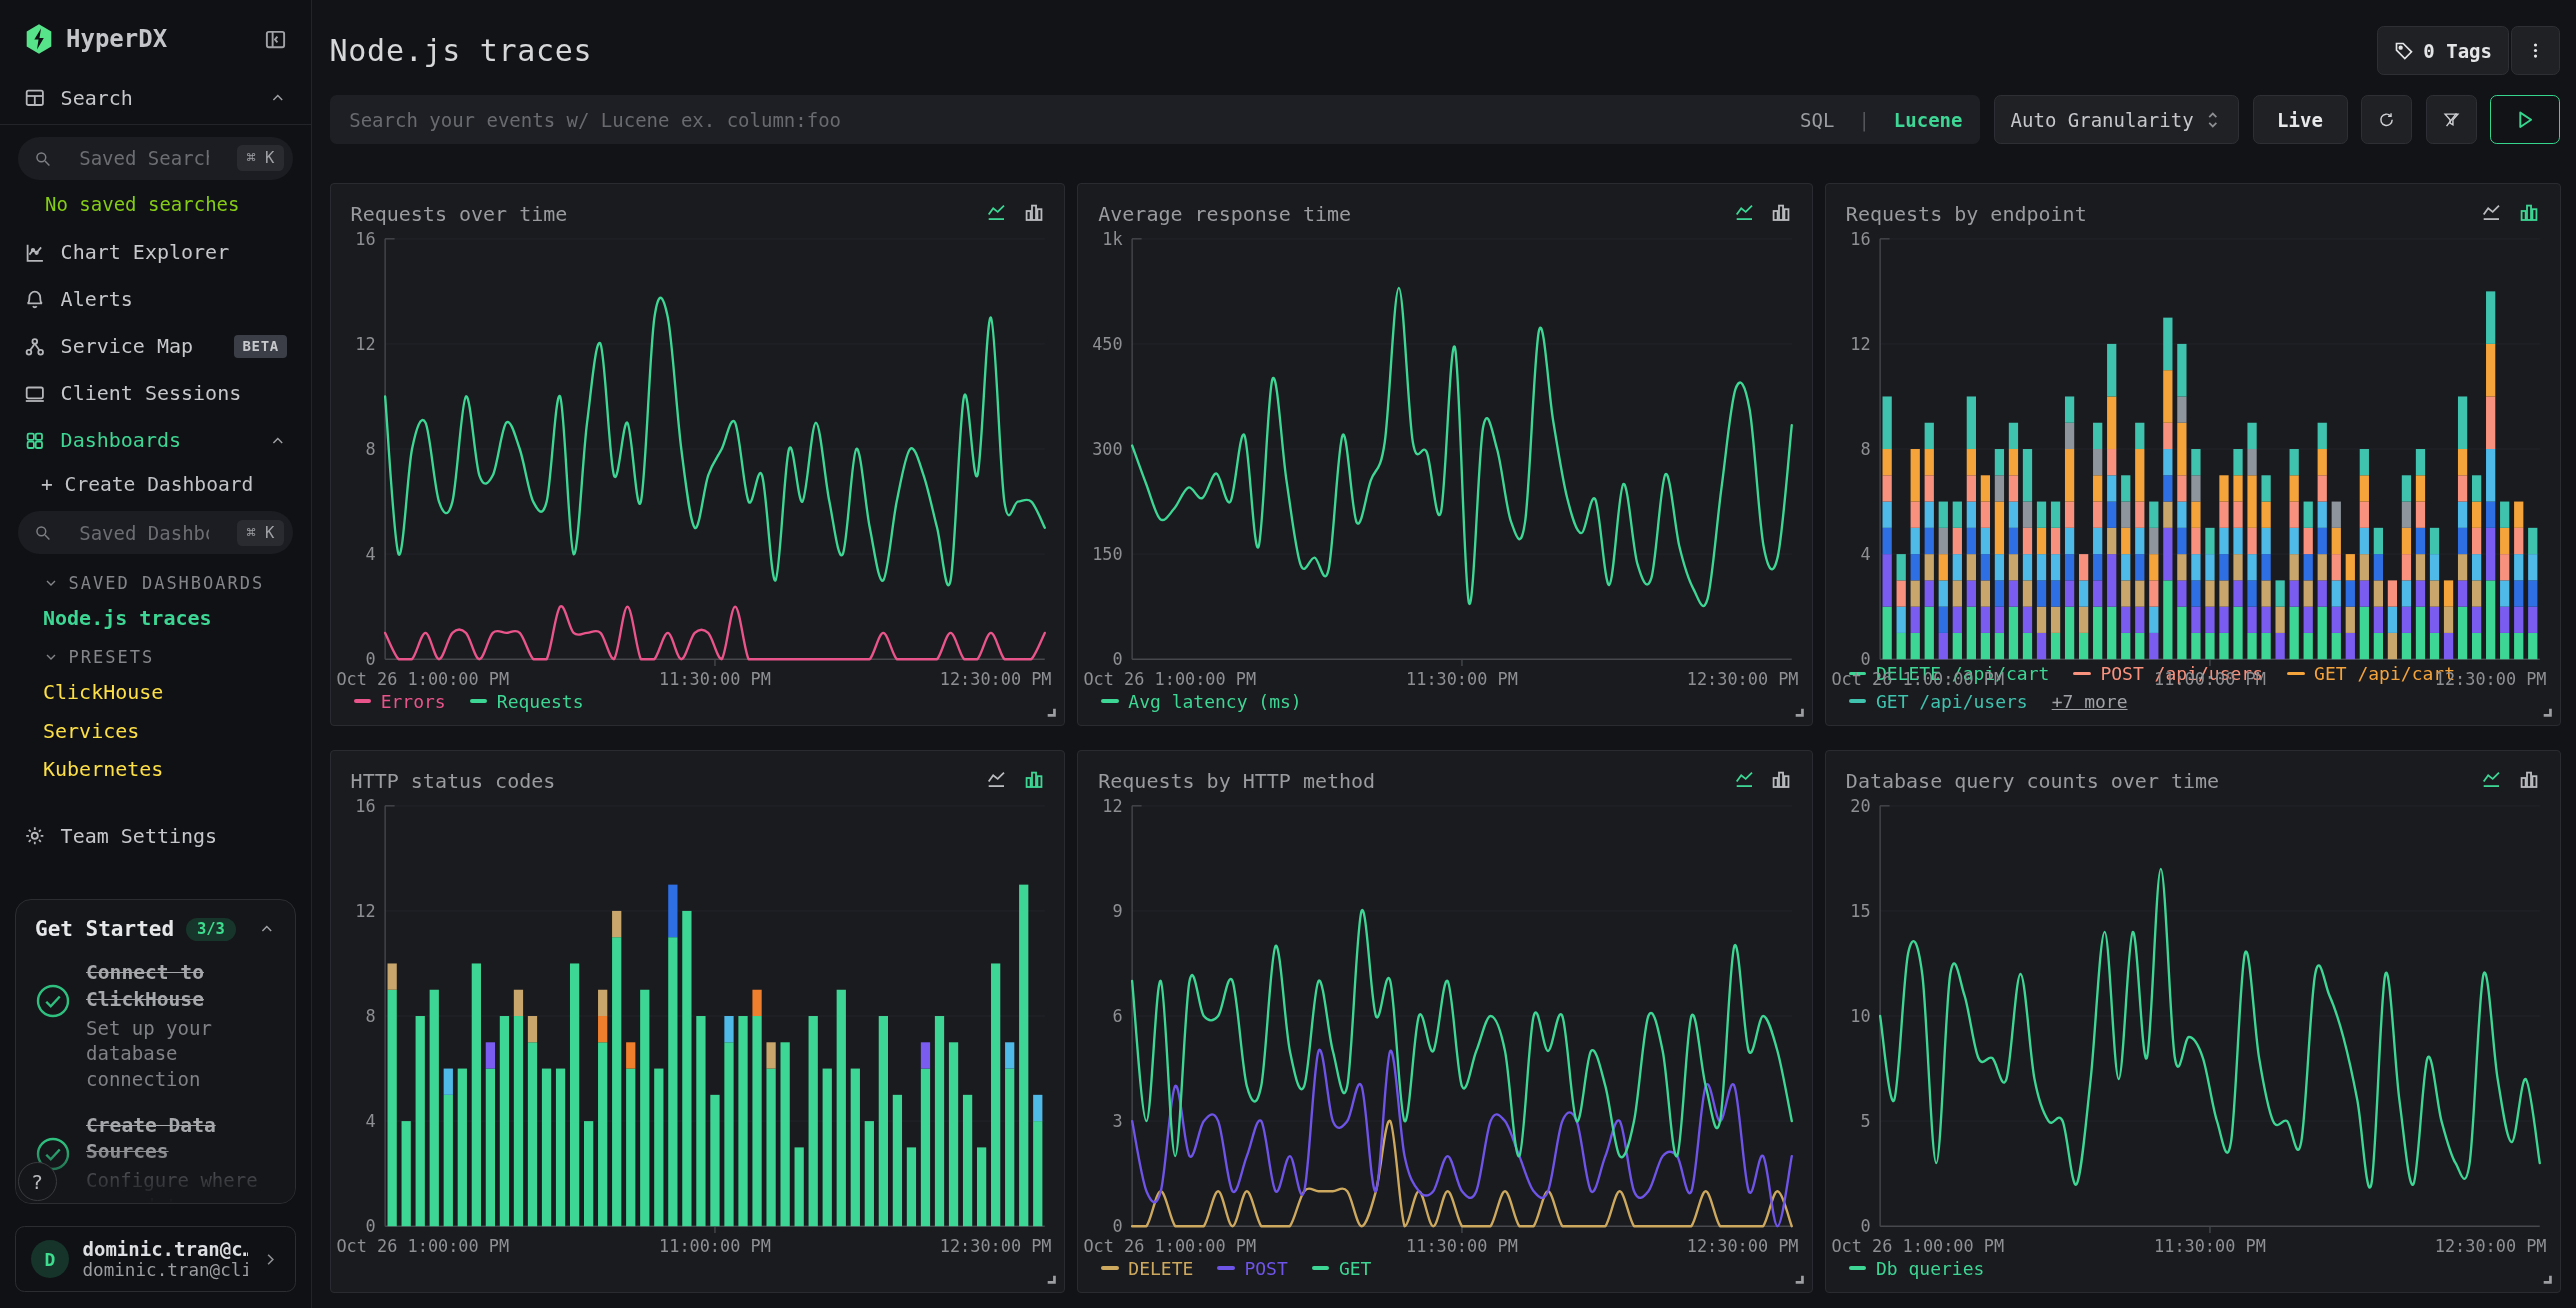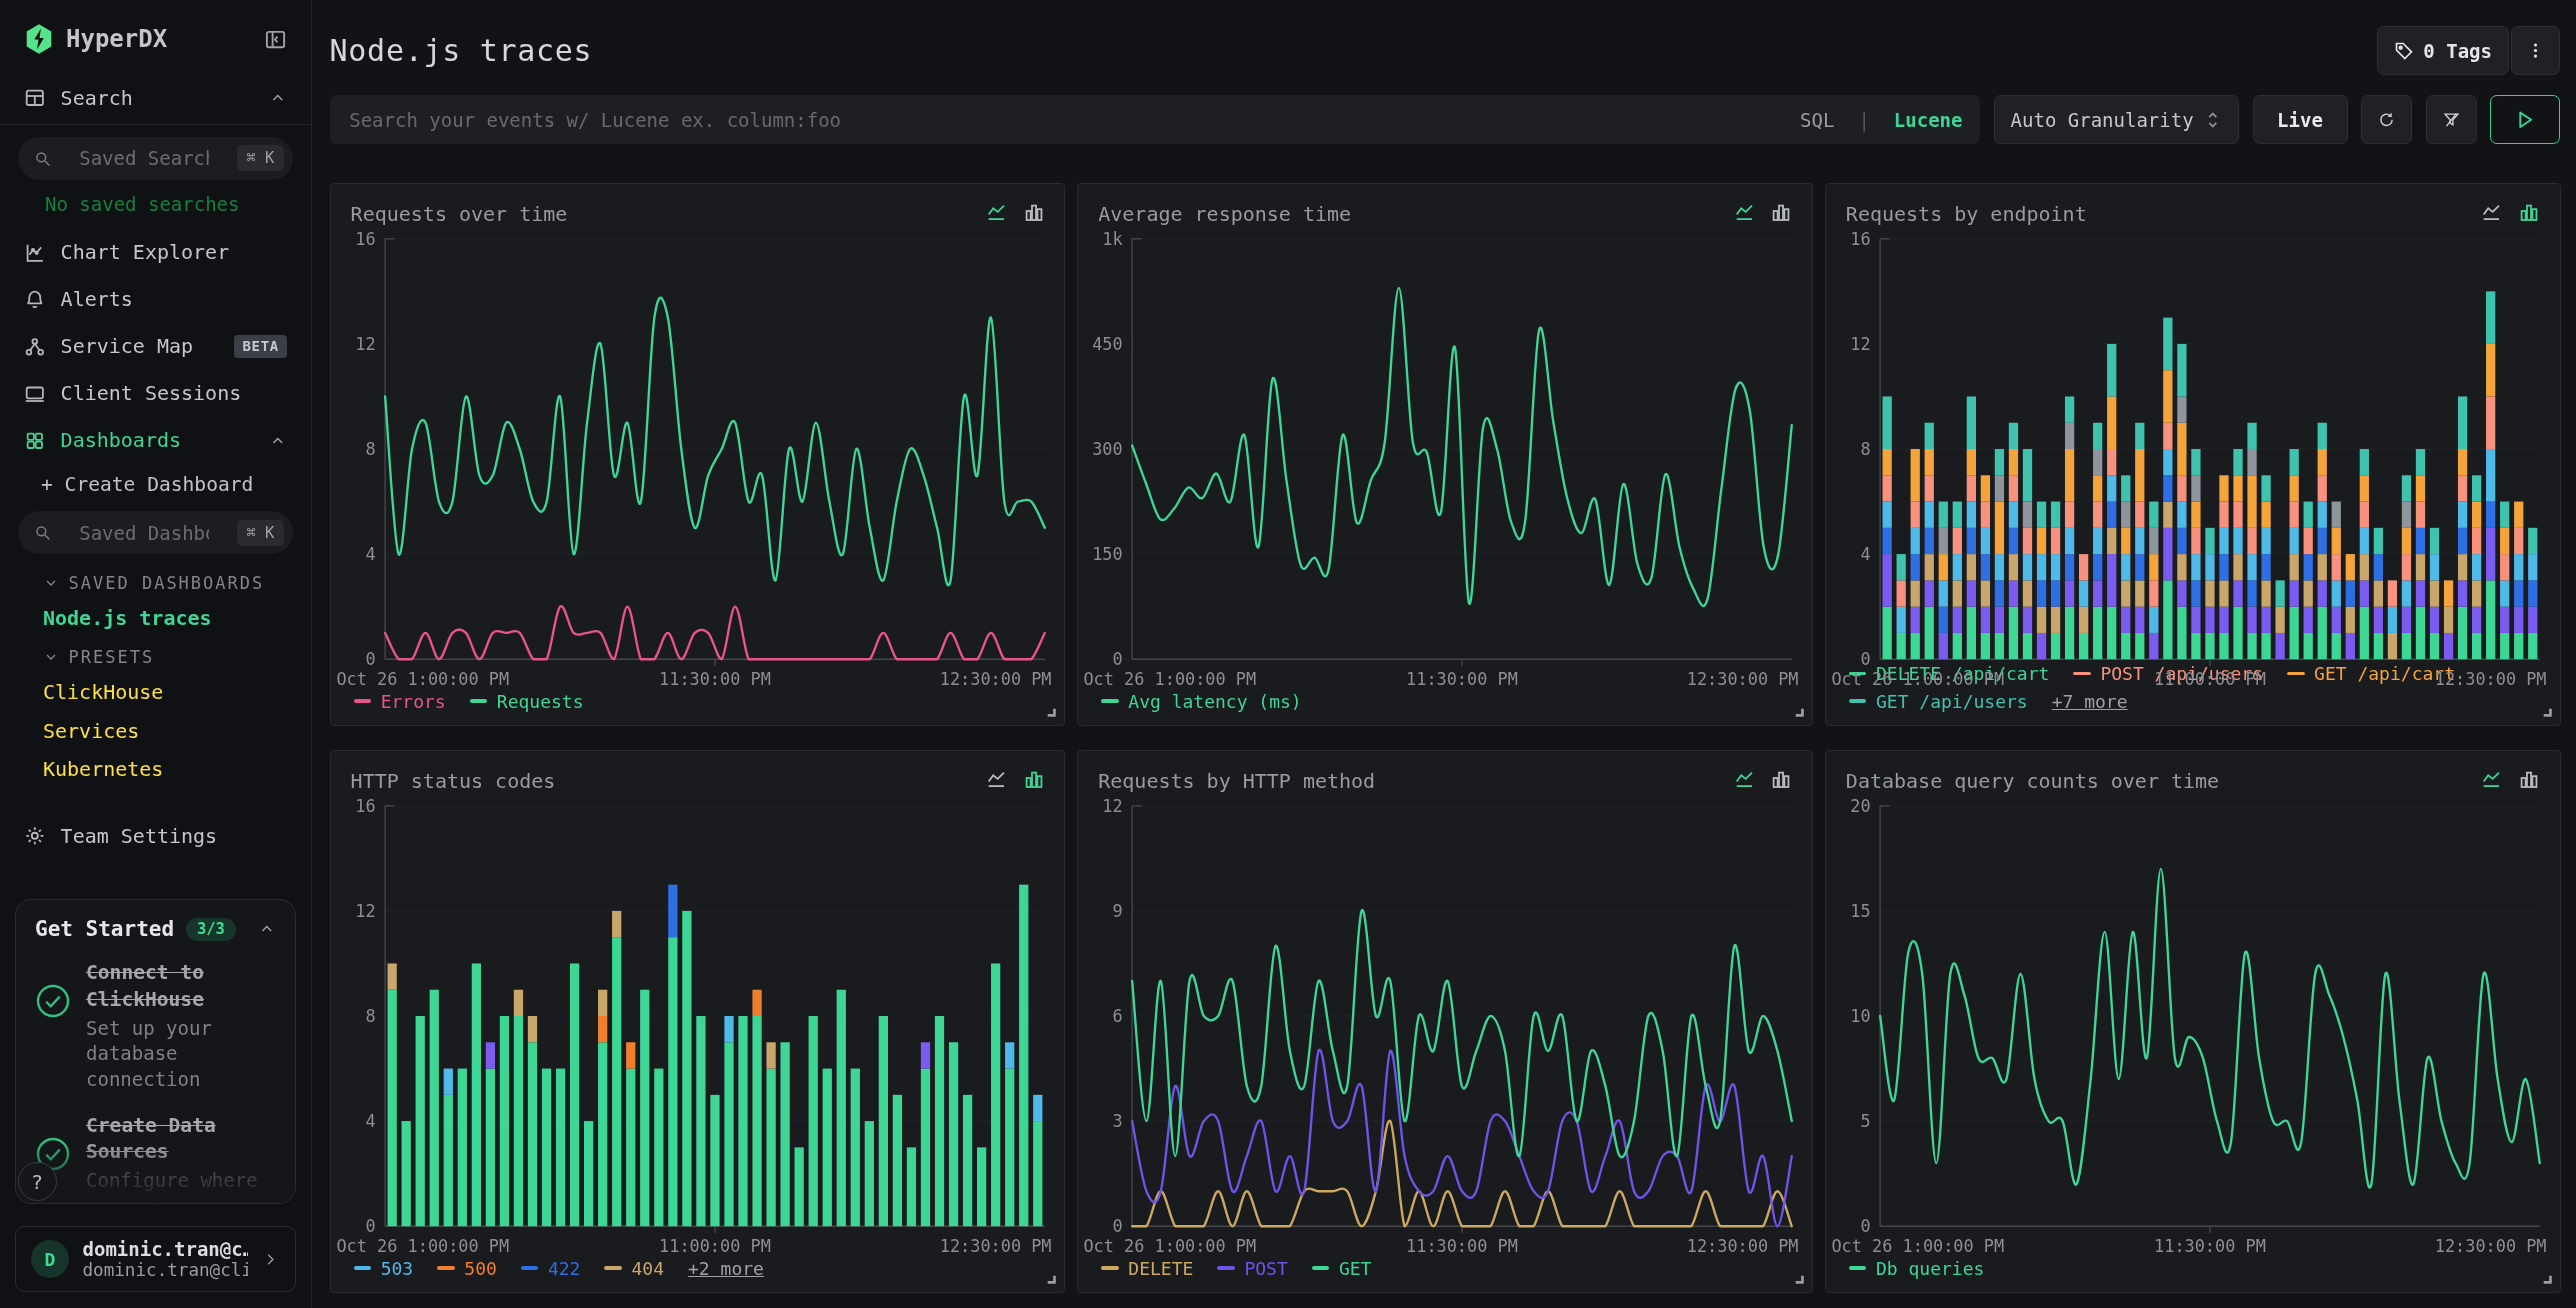--- a/index.html
+++ b/index.html
@@ -35,21 +35,21 @@
   .nav-item .nlabel{flex:1}
   .nav-item .chev{color:#9fa1a6}
   .nav-item.active{color:var(--green)}
   .nav-item.active .nicon{color:var(--green)}
   .sb-divider{border-top:1.4px solid var(--divider);margin:2.7px 0 6.8px 0}
   .pill-search{display:flex;align-items:center;gap:26px;background:var(--pill-bg);border-radius:675px;margin:5.4px 17.6px 9.5px 17.6px;height:43px;padding:0 9.5px 0 16px;cursor:text}
   .pill-search .mag{color:#7d7f84;flex:0 0 auto}
   .pill-search input{background:transparent;border:none;outline:none;color:var(--txt);font-family:inherit;font-size:19px;flex:1;min-width:0}
   .pill-search input::placeholder{color:var(--txt-faint)}
   .kbd{background:var(--kbd-bg);border-radius:5.4px;font-size:15.5px;color:#9fa1a6;padding:4px 9.5px;white-space:nowrap}
-  .empty-note{color:#15803d;font-size:19px;padding:4px 0 13.5px 45px}
+  .empty-note{color:#84cc16;font-size:19px;padding:4px 0 13.5px 45px}
   .beta{background:#3b3e46;color:#c7c9cd;font-size:14px;font-weight:bold;border-radius:4px;padding:3.4px 8px;letter-spacing:0.7px}
   .sub-row{padding:9.5px 24px 9.5px 41px;font-size:19.6px;color:#c2c3c7;cursor:pointer}
   .section-hdr{display:flex;align-items:center;gap:9.5px;padding:9.5px 24px 5.4px 43px;font-size:17px;color:#83858a;letter-spacing:2px;cursor:pointer}
   .section-hdr .chev{color:#83858a}
   .sb-item{padding:7.4px 24px 7.4px 43px;font-size:20px;color:#fde047;cursor:pointer}
   .sb-item.active{color:var(--green)}
   .spacer{flex:1}
   .gs-card{margin:12px 15px;border:1.4px solid #2b2d31;border-radius:16px;background:#15161a;padding:17.6px 19px 6.8px 19px;height:305px;overflow:hidden;position:relative}
   .gs-card::after{content:"";position:absolute;left:0;right:0;bottom:0;height:61px;background:linear-gradient(to bottom,rgba(21,22,26,0),#15161a)}
   .gs-title-row{display:flex;align-items:center;gap:12px;margin-bottom:19px}
@@ -892,39 +892,20 @@
                 <rect x="77.53021276595744" y="249.25" width="13.705531914893617" height="38.875" fill="#c9a66b"></rect>
                 <rect x="264.423829787234" y="288.125" width="13.705531914893617" height="38.875" fill="#c9a66b"></rect>
                 <rect x="285.18978723404257" y="327" width="13.705531914893617" height="38.875" fill="#c9a66b"></rect>
                 <rect x="389.0195744680851" y="288.125" width="13.705531914893617" height="38.875" fill="#c9a66b"></rect>
                 <rect x="409.7855319148936" y="171.5" width="13.705531914893617" height="38.875" fill="#c9a66b"></rect>
                 <rect x="638.2110638297872" y="365.875" width="13.705531914893617" height="38.875" fill="#c9a66b"></rect>
                 <rect x="222.89191489361704" y="365.875" width="13.705531914893617" height="38.875" fill="#7a5df0"></rect>
                 <rect x="866.6365957446809" y="365.875" width="13.705531914893617" height="38.875" fill="#7a5df0"></rect>
               </svg></div>
           </div>
-        <div class="legend">
-            <div class="legend-item">
-              <span class="legend-dash" style="background: rgb(79, 185, 232);"></span>
-              <span style="color: rgb(79, 185, 232);">503</span>
-            </div>
-            <div class="legend-item">
-              <span class="legend-dash" style="background: rgb(240, 127, 45);"></span>
-              <span style="color: rgb(240, 127, 45);">500</span>
-            </div>
-            <div class="legend-item">
-              <span class="legend-dash" style="background: rgb(47, 111, 228);"></span>
-              <span style="color: rgb(47, 111, 228);">422</span>
-            </div>
-            <div class="legend-item">
-              <span class="legend-dash" style="background: rgb(201, 166, 107);"></span>
-              <span style="color: rgb(201, 166, 107);">404</span>
-            </div>
-            <span class="legend-more">+2 more</span>
-          </div>
         <svg class="resize-handle" width="13.5" height="13.5" viewBox="0 0 20 20" fill="currentColor">
             <path d="M16 4 v12 h-12 v-4 h8 v-8 Z"></path>
           </svg>
       </div>
 
       <div class="panel" data-mode="line">
         <div class="phead">
             <span class="ptitle">Requests by HTTP method</span>
           <div class="picons">
             <svg class="pic icon-line" width="21.6" height="21.6" viewBox="0 0 24 24" fill="none" stroke="currentColor" stroke-width="2">

